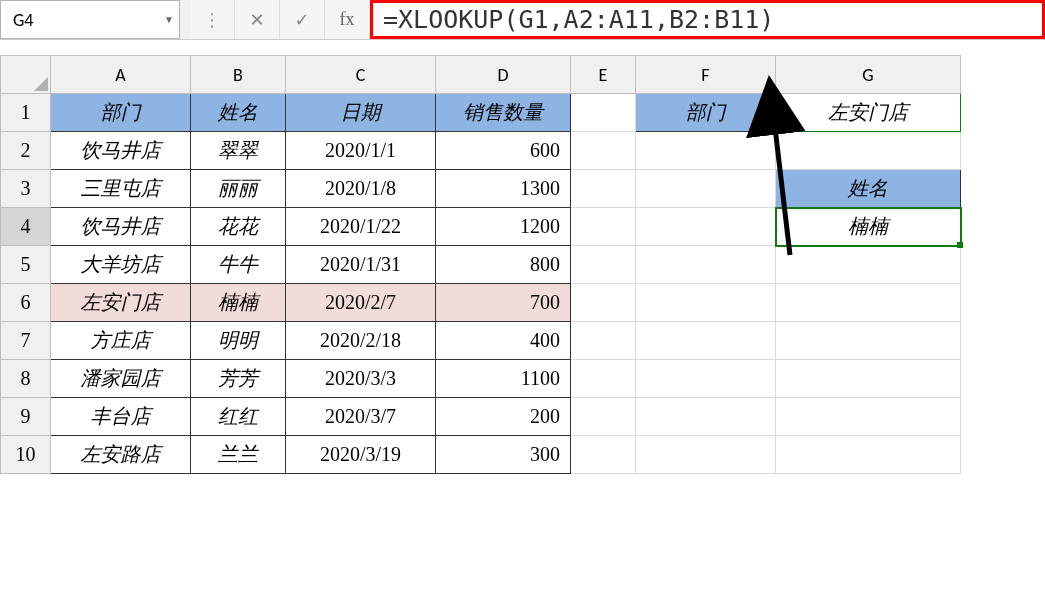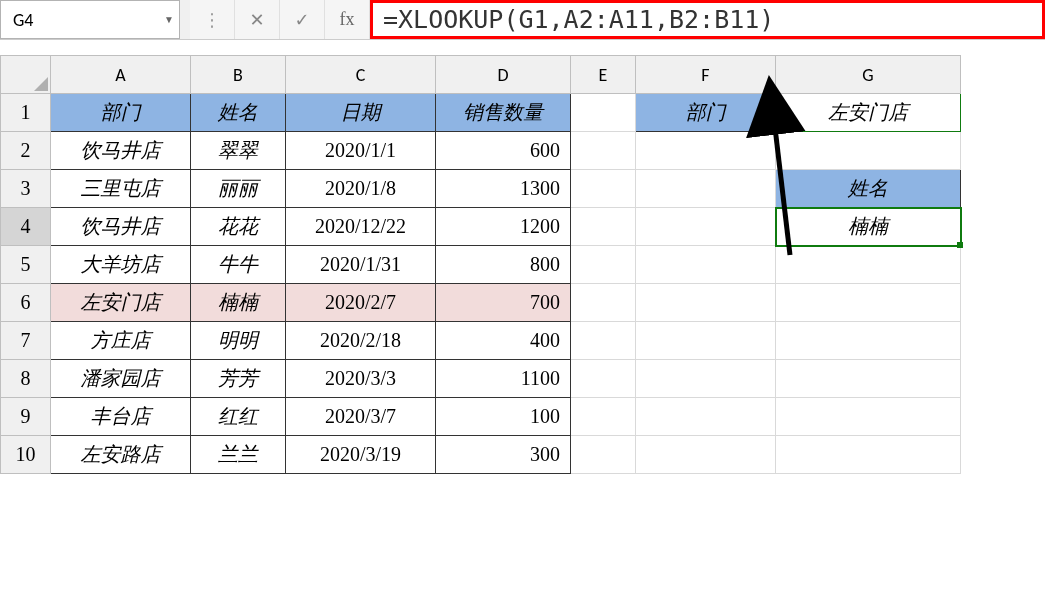--- a/index.html
+++ b/index.html
@@ -210,21 +210,21 @@
       <td class="data-cell num-cell date-cell">1300</td>
       <td class="noborder"></td>
       <td class="noborder"></td>
       <td class="hdr-cell ital">姓名</td>
     </tr>
 
     <tr>
       <td class="rowhdr active-rowhdr">4</td>
       <td class="data-cell ital">饮马井店</td>
       <td class="data-cell ital">花花</td>
-      <td class="data-cell date-cell">2020/12/22</td>
+      <td class="data-cell date-cell">2020/1/22</td>
       <td class="data-cell num-cell date-cell">1200</td>
       <td class="noborder"></td>
       <td class="noborder"></td>
       <td class="data-cell ital selected-cell">楠楠</td>
     </tr>
 
     <tr>
       <td class="rowhdr">5</td>
       <td class="data-cell ital">大羊坊店</td>
       <td class="data-cell ital">牛牛</td>
@@ -266,21 +266,21 @@
       <td class="noborder"></td>
       <td class="noborder"></td>
       <td class="noborder"></td>
     </tr>
 
     <tr>
       <td class="rowhdr">9</td>
       <td class="data-cell ital">丰台店</td>
       <td class="data-cell ital">红红</td>
       <td class="data-cell date-cell">2020/3/7</td>
-      <td class="data-cell num-cell date-cell">100</td>
+      <td class="data-cell num-cell date-cell">200</td>
       <td class="noborder"></td>
       <td class="noborder"></td>
       <td class="noborder"></td>
     </tr>
 
     <tr>
       <td class="rowhdr">10</td>
       <td class="data-cell ital">左安路店</td>
       <td class="data-cell ital">兰兰</td>
       <td class="data-cell date-cell">2020/3/19</td>

